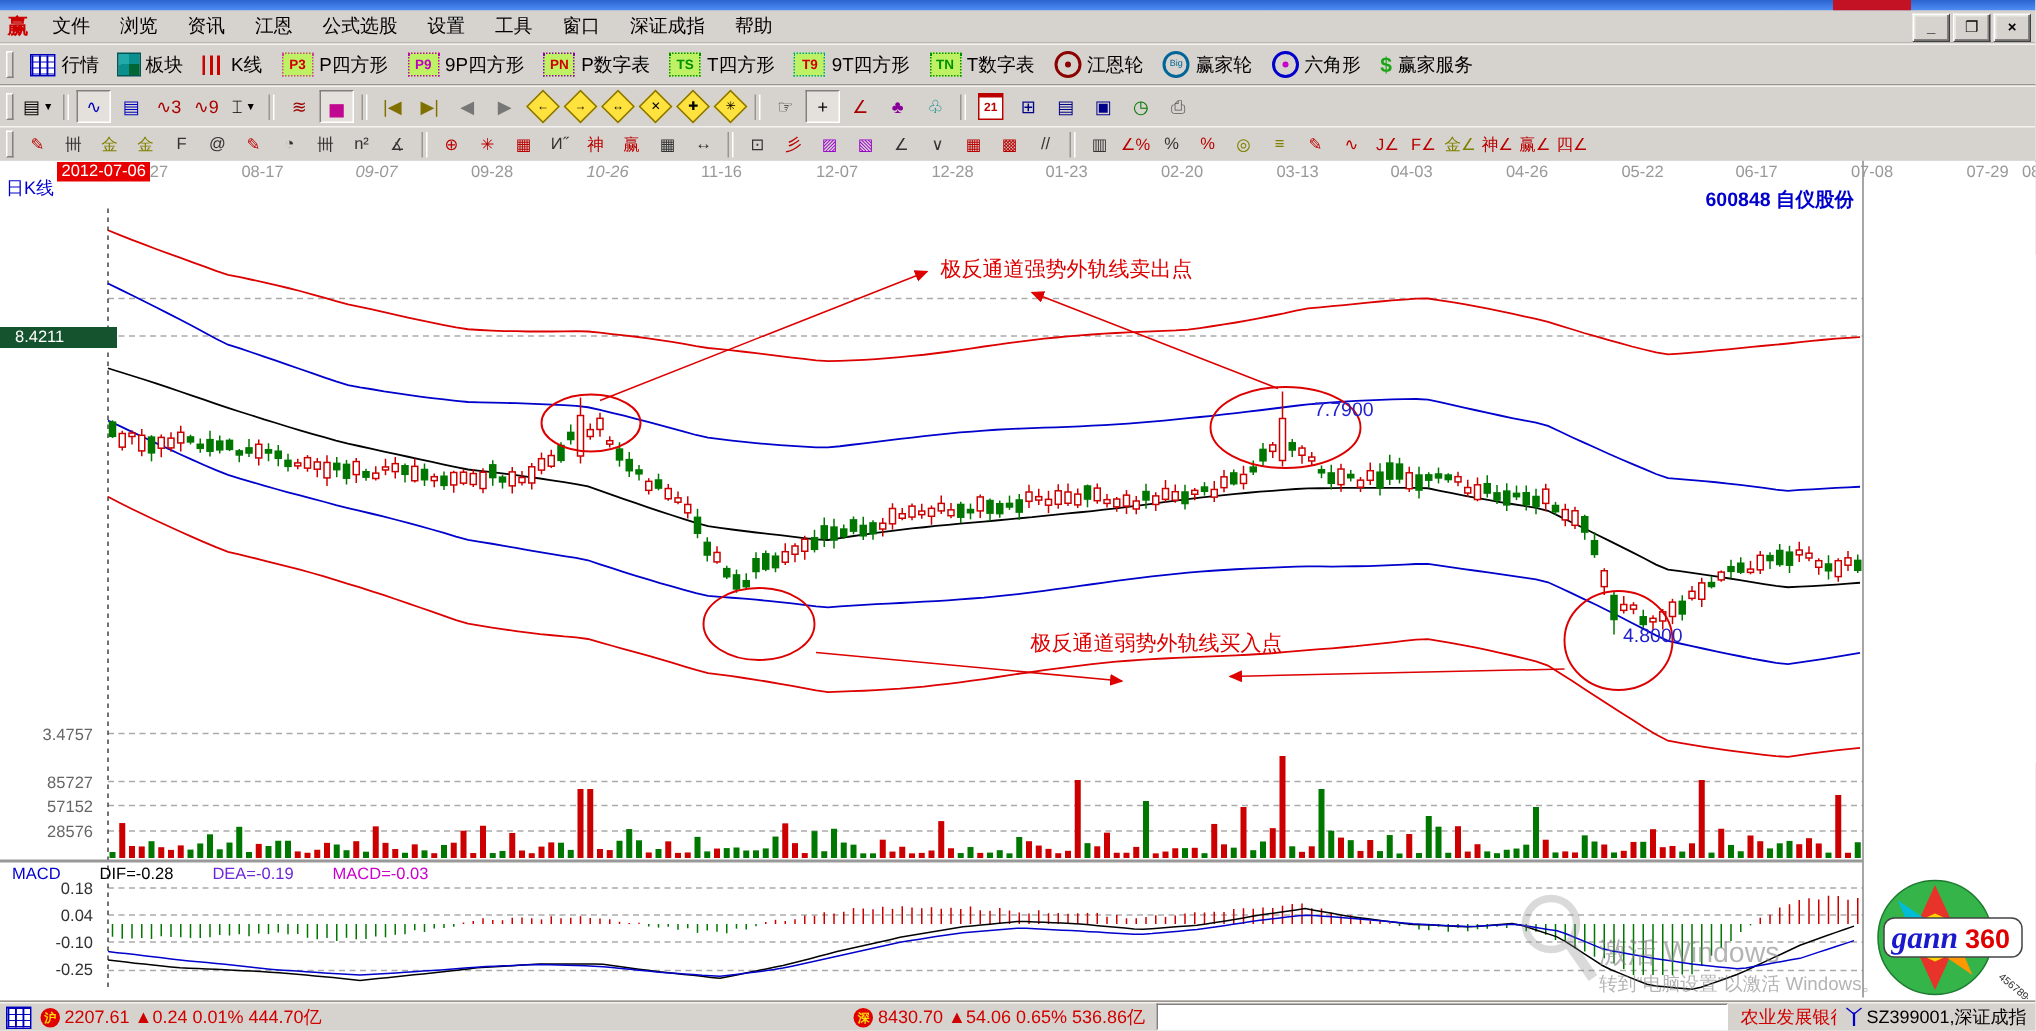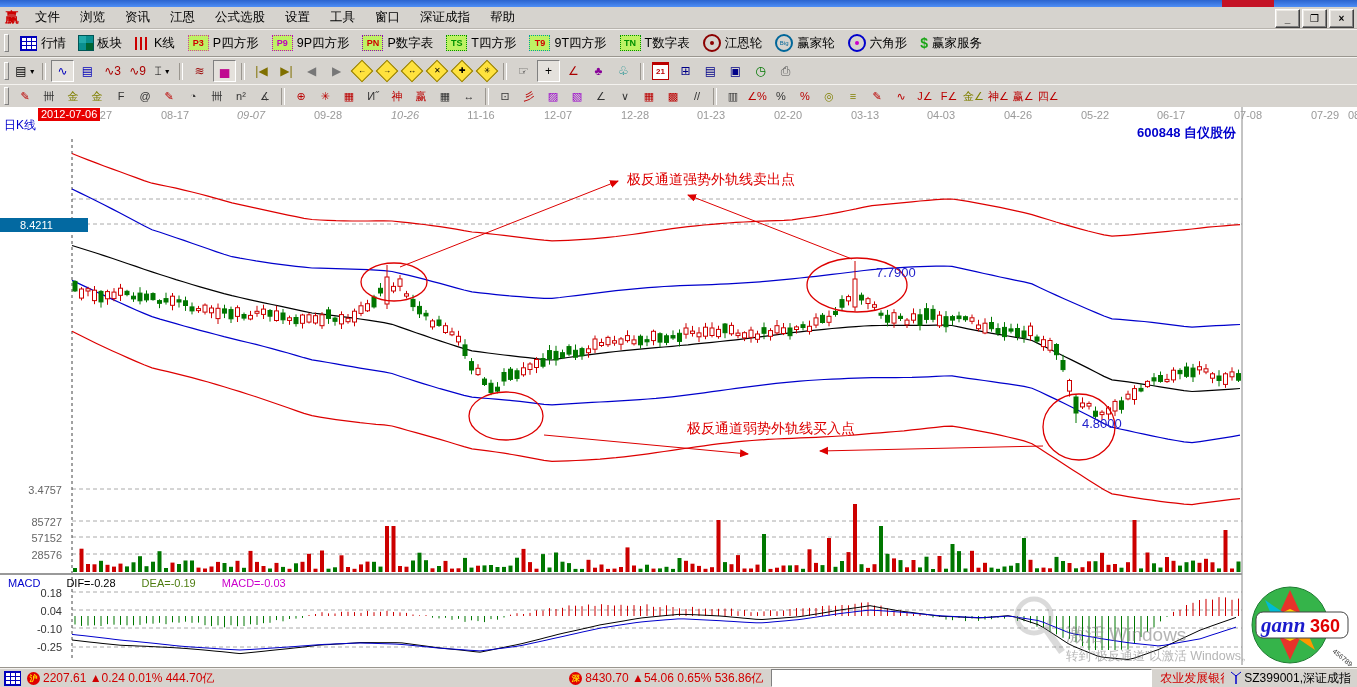--- a/index.html
+++ b/index.html
@@ -49,21 +49,21 @@
   .dia i{transform:rotate(-45deg);font-style:normal;font-size:8px;font-weight:bold;color:#000;line-height:1}
   .cal{width:15px;height:14px;border:1px solid #b00;background:#fff;color:#b00;font:bold 8px/13px "Liberation Sans",sans-serif;text-align:center;border-top:3px solid #b00}
   
   #chartpanel{left:0;top:107px;width:1357px;height:560px;background:#fff}
   .dlab{position:absolute;top:2px;transform:translateX(-50%);color:#999;font-size:11px;white-space:nowrap}
   #datebox{position:absolute;left:38px;top:1px;background:#e80000;color:#fff;font-size:11px;padding:0 3px;height:13px;line-height:13px}
   #periodlbl{position:absolute;left:4px;top:10px;color:#0000cc;font-size:12px}
   #indrow{position:absolute;left:52px;top:19px;display:flex;gap:20px;font-size:12.5px;white-space:nowrap}
   #stocklbl{position:absolute;right:121px;top:17px;color:#0000cc;font-size:13px;font-weight:bold}
   .axlab{position:absolute;width:62px;text-align:right;color:#666;font-size:11px}
-  #pmarker{position:absolute;left:0;top:111px;width:68px;height:14px;background:#0369a1;color:#fff;font-size:11px;line-height:14px;padding-left:20px}
+  #pmarker{position:absolute;left:0;top:111px;width:68px;height:14px;background:#14532d;color:#fff;font-size:11px;line-height:14px;padding-left:10px}
   #macdrow{position:absolute;left:8px;top:470px;display:flex;gap:26px;font-size:11px}
   .ann{position:absolute;color:#dd0000;font-size:14px;white-space:nowrap}
   .plab{position:absolute;color:#2222cc;font-size:13px;white-space:nowrap}
   #wm1{position:absolute;left:1066px;top:515px;font-size:19px;color:rgba(130,130,130,.6)}
   #wm2{position:absolute;left:1066px;top:541px;font-size:12.5px;color:rgba(130,130,130,.6);white-space:nowrap}
   
   #statusbar{left:0;top:667px;width:1357px;height:20px;background:#d6d3ce;border-top:1px solid #9a968f;
              box-shadow:inset 0 1px 0 #f4f2ef;display:flex;align-items:center;font-size:12px}
   .coin{width:13px;height:13px;border-radius:50%;background:#e00000;color:#ffe000;font:bold 8px/13px "Liberation Sans",sans-serif;text-align:center;margin:0 3px;flex:none}
   .red{color:#d00000}
@@ -1188,34 +1188,34 @@
   <div class="axlab" style="left:0;top:442px">28576</div>
 
   <div class="ann" style="left:627px;top:64px">极反通道强势外轨线卖出点</div>
   <div class="ann" style="left:687px;top:313px">极反通道弱势外轨线买入点</div>
   <div class="plab" style="left:876px;top:158px">7.7900</div>
   <div class="plab" style="left:1082px;top:309px">4.8000</div>
 
   <div id="macdrow">
     <span style="color:#0000cc">MACD</span>
     <span style="color:#000">DIF=-0.28</span>
-    <span style="color:#4d7c0f">DEA=-0.19</span>
+    <span style="color:#6d28d9">DEA=-0.19</span>
     <span style="color:#cc00cc">MACD=-0.03</span>
   </div>
   <div class="axlab" style="left:0;top:480px;color:#333">0.18</div>
   <div class="axlab" style="left:0;top:498px;color:#333">0.04</div>
   <div class="axlab" style="left:0;top:516px;color:#333">-0.10</div>
   <div class="axlab" style="left:0;top:534px;color:#333">-0.25</div>
 
   <svg class="abs" style="left:1008px;top:483px;opacity:.3" width="60" height="80">
     <circle cx="26" cy="26" r="17" fill="none" stroke="#888" stroke-width="5"></circle>
     <line x1="38" y1="39" x2="54" y2="62" stroke="#888" stroke-width="7"></line>
   </svg>
   <div id="wm1">激活 Windows</div>
-  <div id="wm2">转到“极反通道”以激活 Windows。</div>
+  <div id="wm2">转到“电脑设置”以激活 Windows。</div>
 
   <svg class="abs" style="left:1248px;top:477px" width="104" height="82">
     <circle cx="42" cy="41" r="38" fill="#35b44a" stroke="#1d7a30"></circle>
     <polygon points="42,6 58,41 42,76 26,41" fill="#e8332a"></polygon>
     <polygon points="7,41 42,25 77,41 42,57" fill="#ffd400"></polygon>
     <polygon points="17,16 42,33 30,46" fill="#00bcd4"></polygon>
     <polygon points="67,66 42,49 54,36" fill="#ff9800"></polygon>
     <rect x="8" y="28" width="92" height="26" rx="7" fill="#fff" stroke="#444"></rect>
     <text x="13" y="48" font-family="Liberation Serif,serif" font-style="italic" font-weight="bold" font-size="21" fill="#1a1acc">gann</text>
     <text x="62" y="48" font-family="Liberation Sans,sans-serif" font-weight="bold" font-size="18" fill="#e00000">360</text>

